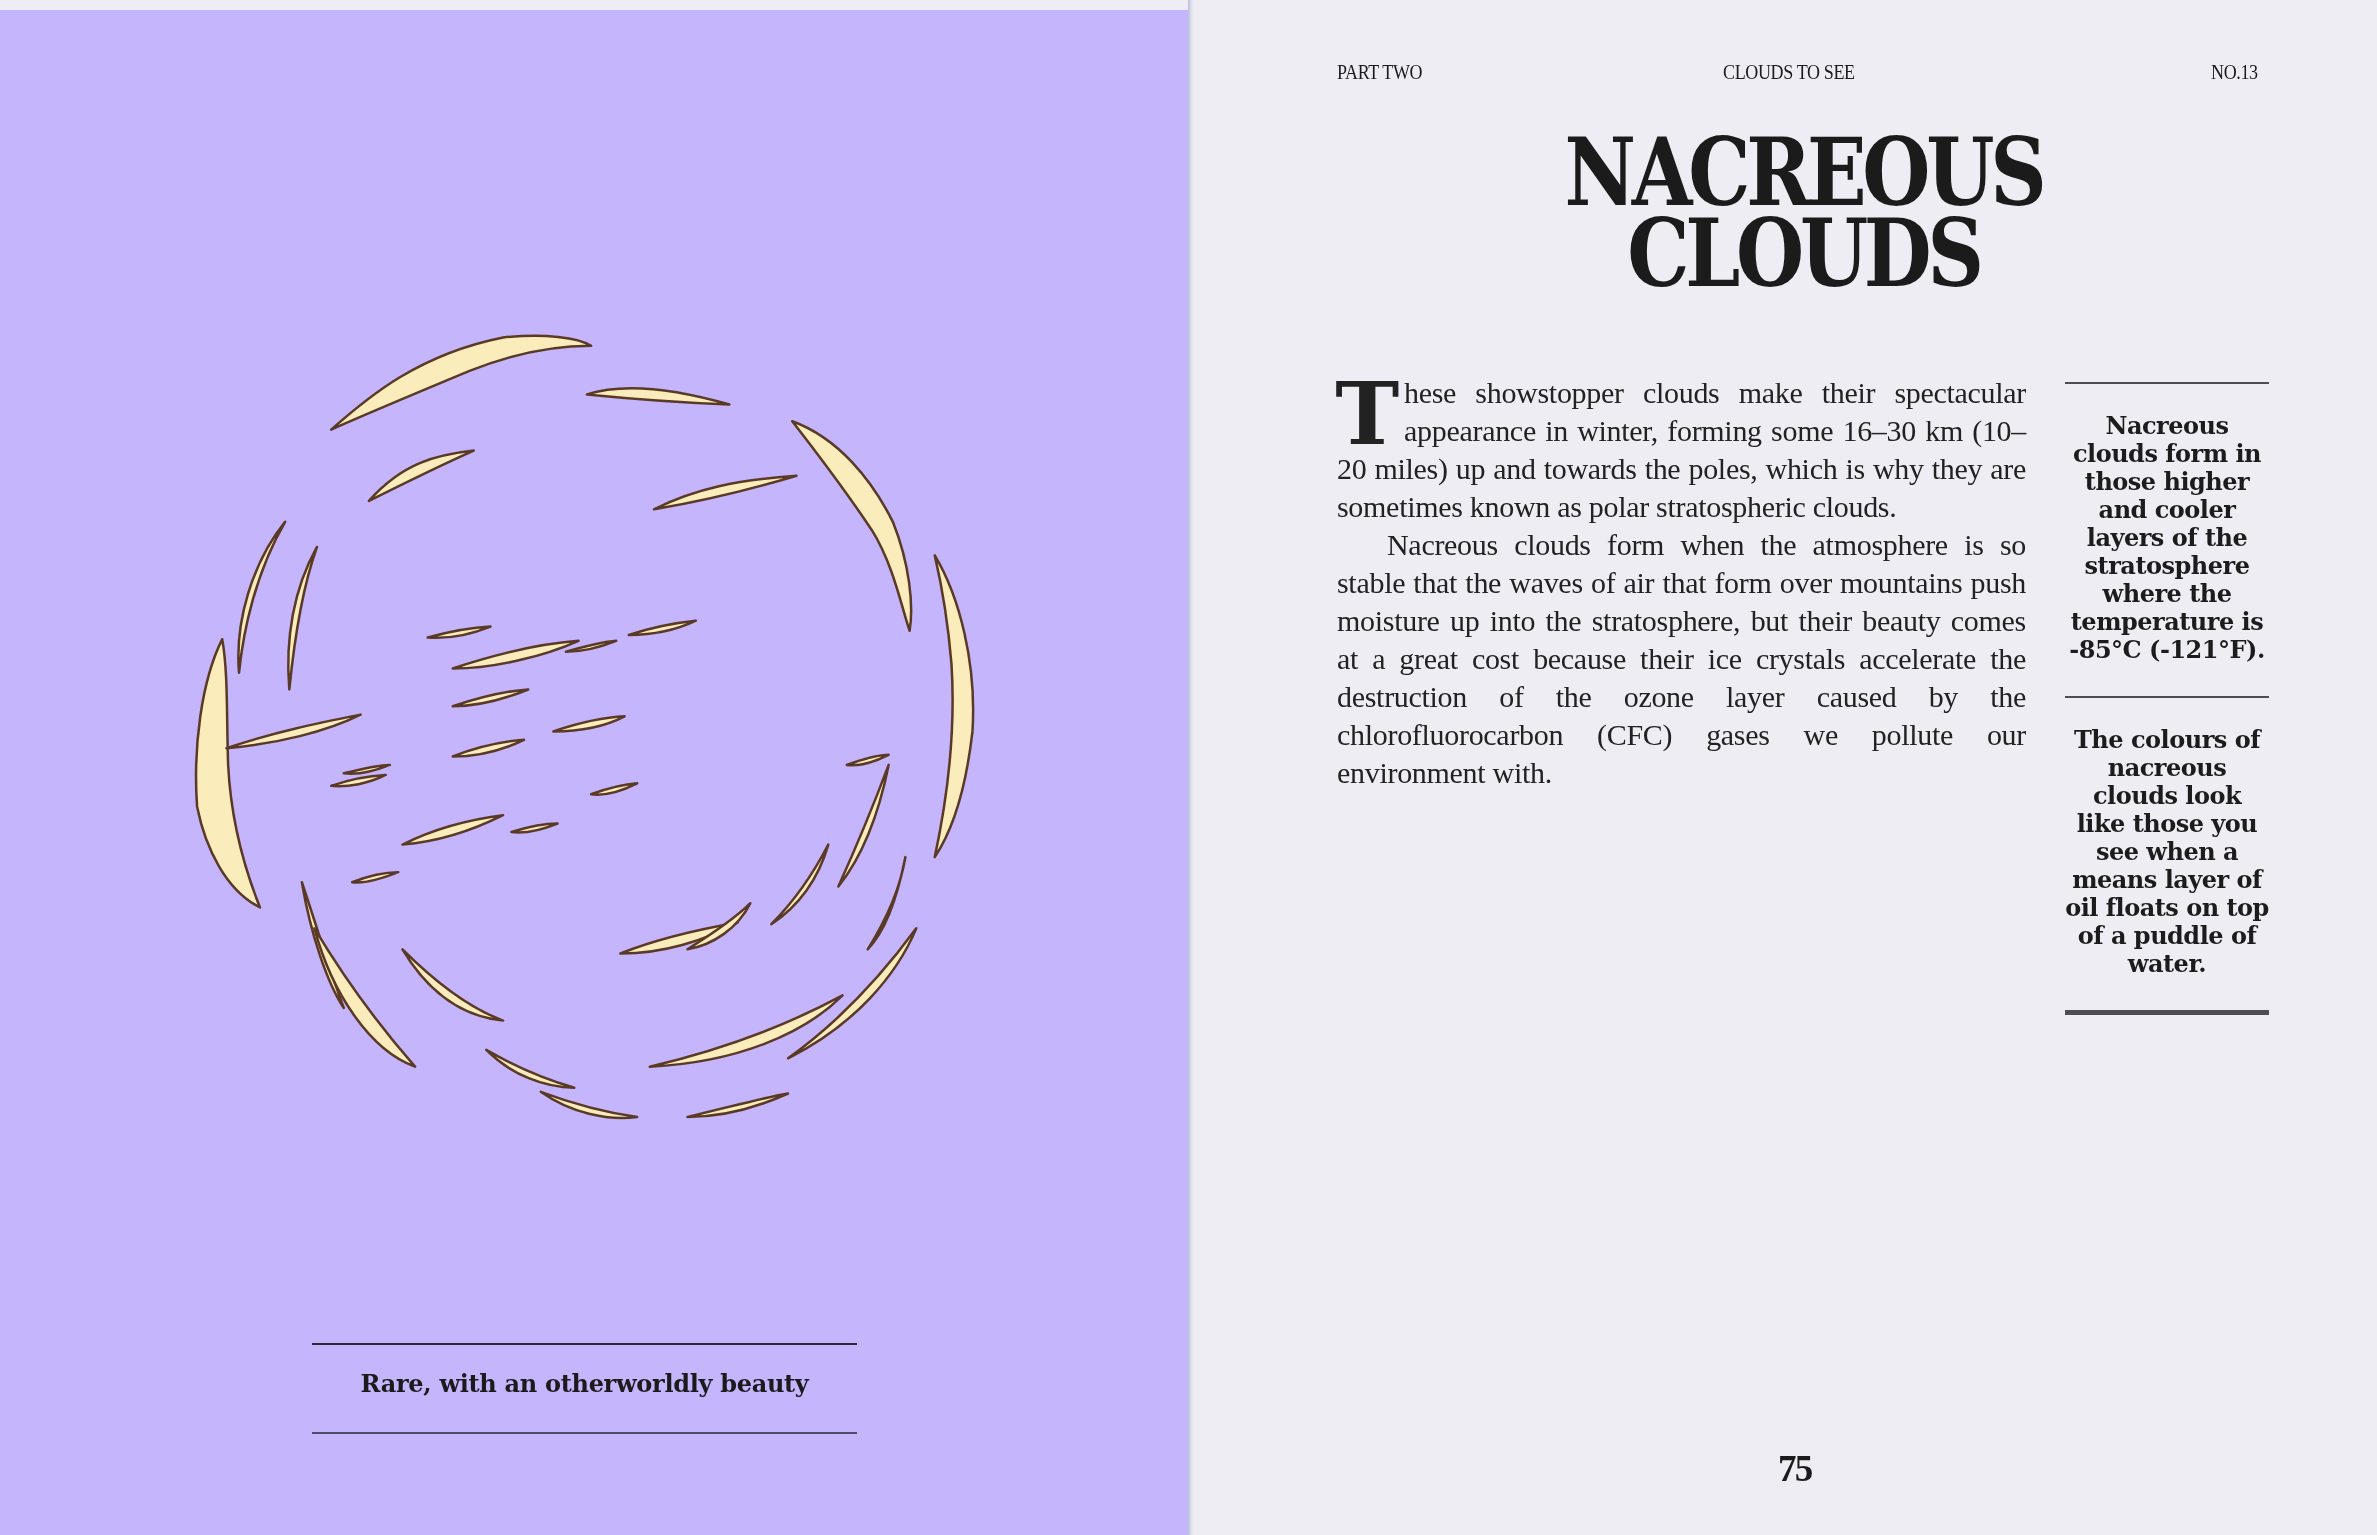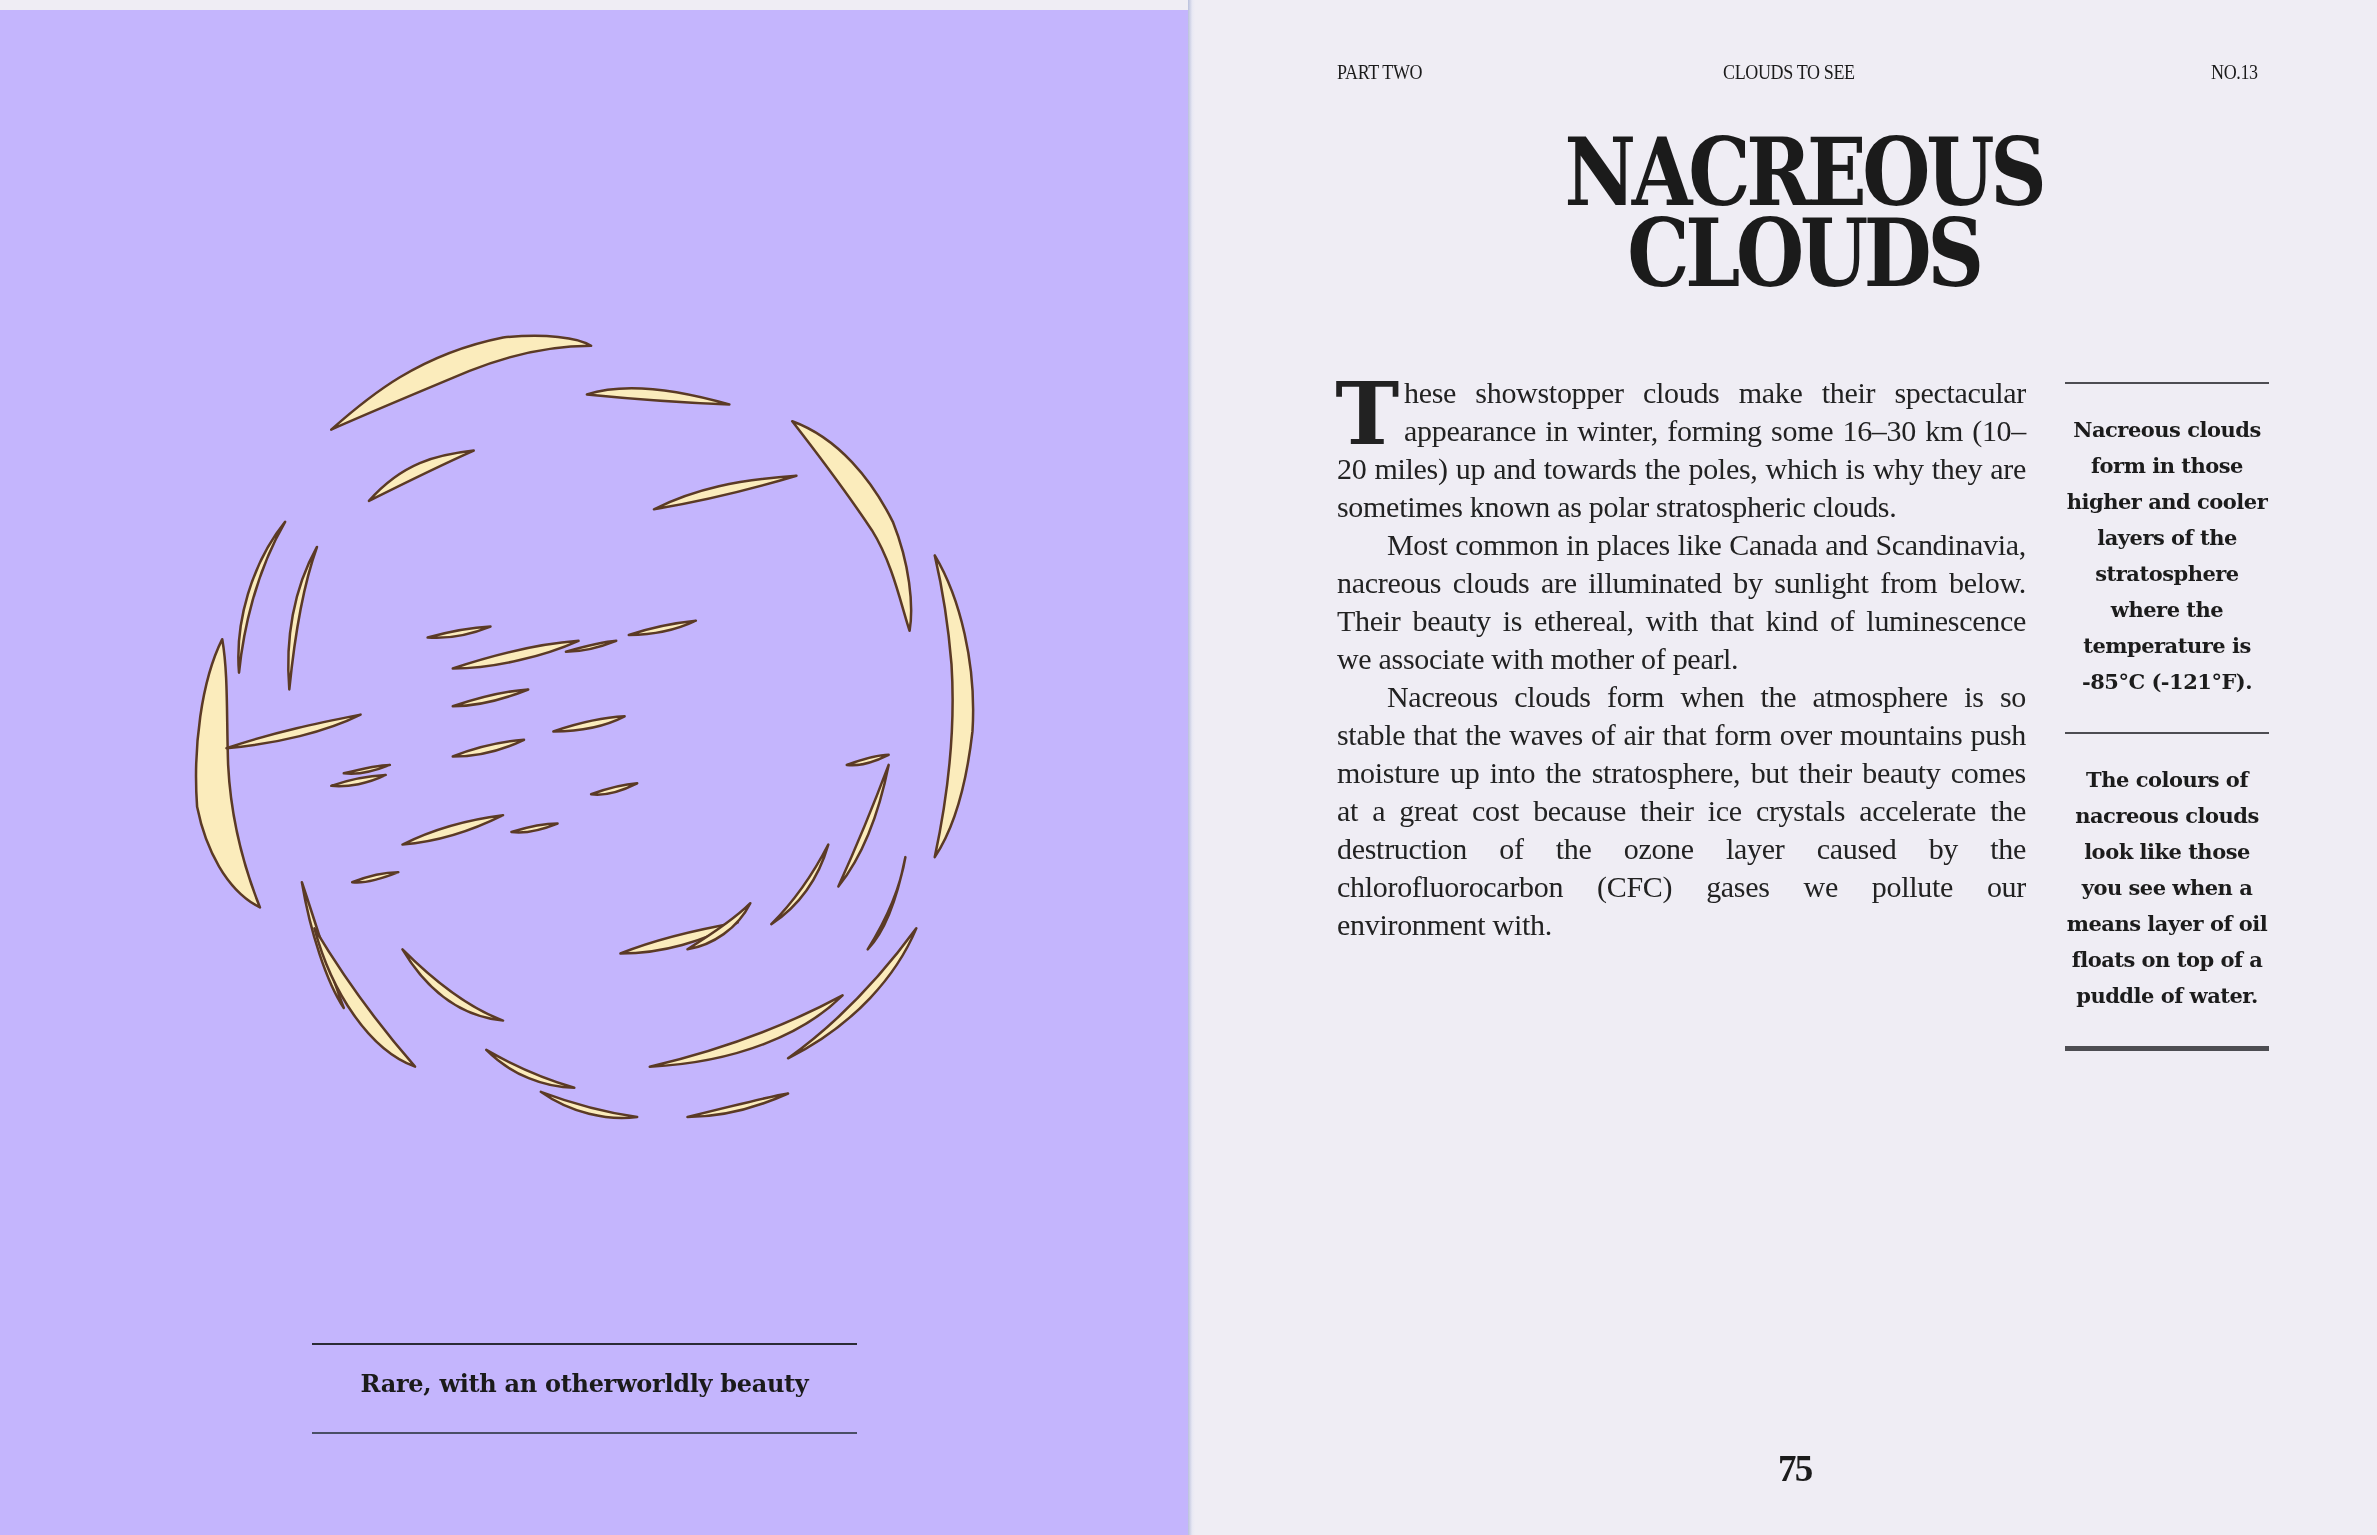--- a/index.html
+++ b/index.html
@@ -69,21 +69,21 @@
       margin: 6.7px 5px -3.4px -1.7px; font-weight: bold;
       font-family: "DejaVu Serif", serif;
     }
 
     .sidebar {
       position: absolute; left: 2065px; top: 382px; width: 204px;
     }
     .side-rule { height: 1.7px; background: #4d4d52; width: 204px; }
     .side-note {
       text-align: center; font-family: "DejaVu Serif", serif;
-      font-weight: bold; font-size: 21px; line-height: 36px;
+      font-weight: bold; font-size: 24px; line-height: 28px;
       letter-spacing: -0.5px; color: #1c1c1c;
       padding: 28.5px 0 32px 0;
     }
     .page-number {
       position: absolute; left: 1778px; top: 1447px;
       font-family: Liberation Serif, serif; font-weight: bold;
       font-size: 37px; letter-spacing: -1.7px;
     }
   </style>
 </head>
@@ -152,21 +152,20 @@
 <div class="running-head rh-center">CLOUDS TO SEE</div>
 <div class="running-head rh-right">NO.13</div>
 
 <div class="title">
   <div>NACREOUS</div>
   <div>CLOUDS</div>
 </div>
 
 <div class="body-text">
   <p><span class="dropcap">T</span><span>hese showstopper clouds make their spectacular appearance in winter, forming some 16–30 km (10–20 miles) up and towards the poles, which is why they are sometimes known as polar stratospheric clouds.</span></p>
-  <p>Most common in places like Canada and Scandinavia, nacreous clouds are illuminated by sunlight from below. Their beauty is ethereal, with that kind of luminescence we associate with mother of pearl.</p>
   <p>Nacreous clouds form when the atmosphere is so stable that the waves of air that form over mountains push moisture up into the stratosphere, but their beauty comes at a great cost because their ice crystals accelerate the destruction of the ozone layer caused by the chlorofluorocarbon (CFC) gases we pollute our environment with.</p>
 </div>
 
 <div class="sidebar">
   <div class="side-rule"></div>
   <div class="side-note">Nacreous clouds form in those higher and cooler layers of the stratosphere where the temperature is -85°C (-121°F).</div>
   <div class="side-rule"></div>
   <div class="side-note">The colours of nacreous clouds look like those you see when a means layer of oil floats on top of a puddle of water.</div>
   <div class="side-rule"></div>
   <div class="side-rule"></div>

